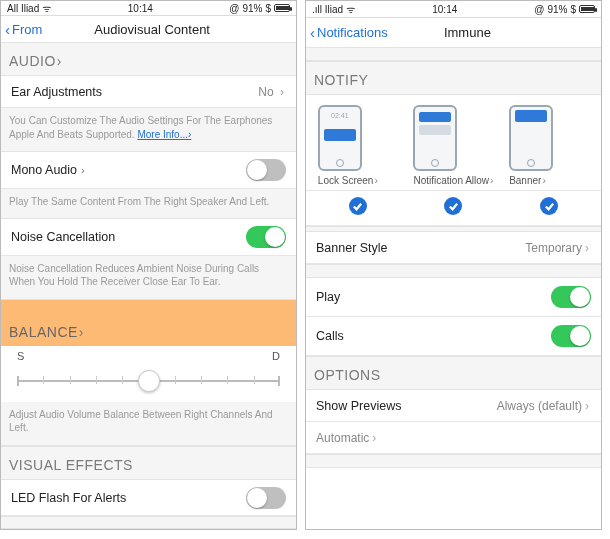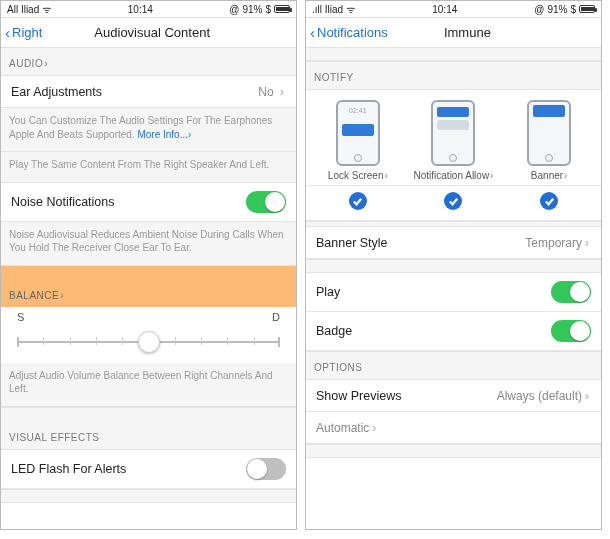--- a/index.html
+++ b/index.html
@@ -54,21 +54,21 @@
     font-size: 13px;
     color: #222;
     margin-left: -30px;
   }
   .screen-right .navbar .title { margin-left: -50px; }
   .section-gap { height: 6px; background:#f5f5f5; border-top:1px solid #e3e3e3; border-bottom:1px solid #e3e3e3;}
   .section-gap.tall { height: 14px; }
   .section-header {
     background: #f5f5f5;
     padding: 10px 8px 6px;
-    font-size: 10px;
+    font-size: 14px;
     color: #7a7a7a;
     border-top:1px solid #e3e3e3;
     border-bottom:1px solid #e3e3e3;
     letter-spacing: .5px;
   }
   .section-header.caret::after { content:"›"; margin-left:1px; color:#7a7a7a;}
   .row {
     display: flex;
     align-items: center;
     justify-content: space-between;
@@ -82,21 +82,21 @@
   .row .label.caret::after { content:"›"; color:#777; font-size:11px; margin-left:2px;}
   .row .value { font-size:12px; color:#888;text-align:right; }
   .desc {
     font-size:10px;
     color:#9a9a9a;
     padding: 6px 8px 10px;
     background:#f5f5f5;
     line-height:1.35;
     border-bottom:1px solid #e3e3e3;
   }
-  .desc .link { color:#1f6fd6; }
+  .desc .link { color:#1f6fd6;text-decoration:underline; }
   .toggle {
     width: 40px; height: 22px; border-radius: 11px;
     position: relative; background:#bfbfbf;
     flex-shrink:0;
   }
   .toggle.on { background:#34c759; }
   .toggle .knob {
     position:absolute; top:1px; left:1px;
     width:20px; height:20px; border-radius:50%;
     background:#fff; box-shadow:0 1px 2px rgba(0,0,0,.3);
@@ -124,21 +124,21 @@
     width:22px; height:22px; border-radius:50%; background:#fff;
     border:1px solid #ccc; box-shadow:0 1px 3px rgba(0,0,0,.25);
   }
   
   .notify-panel {
     background:#fff;
     display:flex; justify-content:space-around;
     padding:10px 4px 4px;
     border-bottom:1px solid #e6e6e6;
   }
-  .phone-col { display:flex; flex-direction:column; align-items:center; gap:4px; width:80px;}
+  .phone-col { display:flex; flex-direction:column; align-items:flex-start; gap:4px; width:80px;}
   .phone {
     width:44px; height:66px; border:2px solid #9aa6b2; border-radius:6px;
     background:#f4f6f8; position:relative; overflow:hidden;
   }
   .phone .home {
     position:absolute; bottom:2px; left:50%; transform:translateX(-50%);
     width:8px; height:8px; border:1.5px solid #9aa6b2; border-radius:50%;
   }
   .phone .noti-box {
     position:absolute; left:4px; right:4px; height:12px; background:#2f79d8; border-radius:2px;
@@ -186,45 +186,51 @@
         <span>$</span>
       <span class="bat">
           <span class="fill"></span>
         </span>
     </div>
   </div>
 
   <div class="navbar">
     <div class="back">
       <span class="chev">‹</span>
-      <span>Right</span>
+      <span>From</span>
     </div>
     <div class="title">Audiovisual Content</div>
   </div>
 
   <div class="section-header caret">AUDIO</div>
 
   <div class="row">
     <span class="label">Ear Adjustments</span>
     <span class="value"><span>No</span> <span class="chev gray">›</span></span>
   </div>
   <div class="desc">
     <span>You Can Customize The Audio Settings For The Earphones Apple And Beats Supported.</span>
     <span class="link">More Info...›</span>
   </div>
 
+  <div class="row">
+    <span class="label caret">Mono Audio</span>
+    <span class="toggle">
+        <span class="knob"></span>
+      </span>
+  </div>
   <div class="desc">Play The Same Content From The Right Speaker And Left.</div>
 
   <div class="row">
-    <span class="label">Noise Notifications</span>
+    <span class="label">Noise Cancellation</span>
     <span class="toggle on">
         <span class="knob"></span>
       </span>
   </div>
-  <div class="desc">Noise Audiovisual Reduces Ambient Noise During Calls When You Hold The Receiver Close Ear To Ear.</div>
+  <div class="desc">Noise Cancellation Reduces Ambient Noise During Calls When You Hold The Receiver Close Ear To Ear.</div>
 
   <div class="section-header caret" style="background:#fdba74;border:none;padding-top:24px;color:#666">BALANCE</div>
   <div class="balance-block">
     <div class="balance-labels">
       <span>S</span>
       <span>D</span>
     </div>
     <div class="slider-wrap">
       <div class="slider-track"></div>
       <div class="slider-ticks">
@@ -235,21 +241,21 @@
         <span style="left:60%"></span>
           <span style="left:70%"></span>
           <span style="left:80%"></span>
           <span style="left:90%"></span>
       </div>
       <div class="slider-thumb"></div>
     </div>
   </div>
   <div class="desc">Adjust Audio Volume Balance Between Right Channels And Left.</div>
 
-  <div class="section-header" style="padding-top:24px">VISUAL EFFECTS</div>
+  <div class="section-header" style="padding-top:10px">VISUAL EFFECTS</div>
 
   <div class="row">
     <span class="label">LED Flash For Alerts</span>
     <span class="toggle">
         <span class="knob"></span>
       </span>
   </div>
   <div class="section-gap tall"></div>
 </div>
 
@@ -335,21 +341,21 @@
 
   <div class="section-gap tall"></div>
 
   <div class="row">
     <span class="label">Play</span>
     <span class="toggle on">
         <span class="knob"></span>
       </span>
   </div>
   <div class="row">
-    <span class="label">Badge</span>
+    <span class="label">Calls</span>
     <span class="toggle on">
         <span class="knob"></span>
       </span>
   </div>
 
   <div class="section-header">OPTIONS</div>
 
   <div class="row">
     <span class="label">Show Previews</span>
     <span class="value"><span>Always (default)</span><span class="chev gray">›</span></span>

